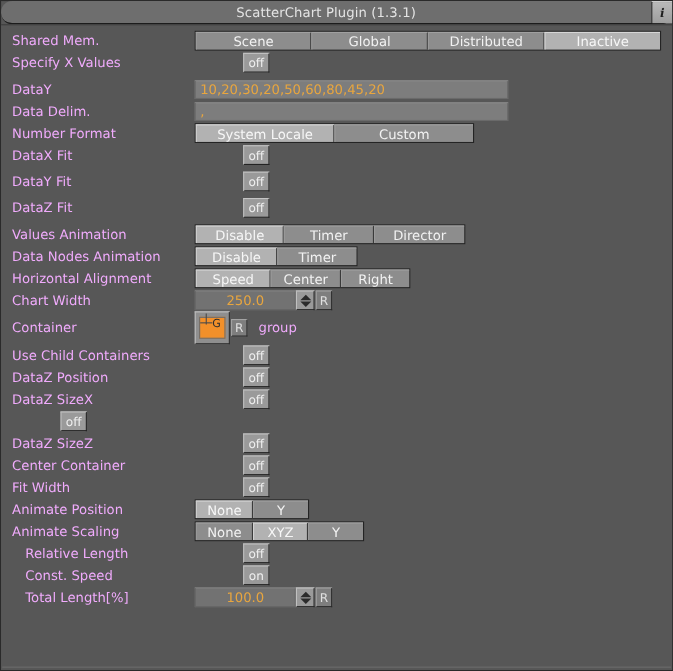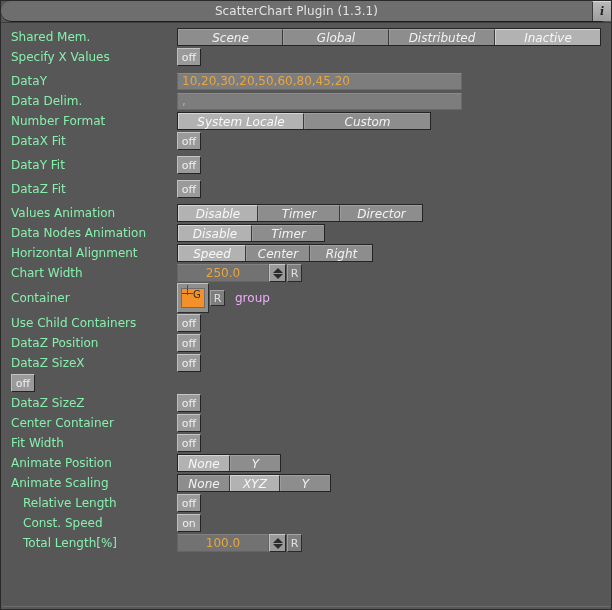--- a/index.html
+++ b/index.html
@@ -57,21 +57,21 @@
     display:flex;
     align-items:center;
     height:20px;
     padding-left:10px;
     box-sizing:border-box;
   }
   .row.tall{height:30px;}
   .row.gap{margin-top:4px;}
   .label{
     width:166px;min-width:166px;
-    color:#86efac;
+    color:#f0abfc;
     font-size:12px;
     line-height:14px;
     white-space:nowrap;
   }
   .label.indent{padding-left:12px;width:154px;min-width:154px;}
   .ctl{display:flex;align-items:center;}
 
   
   .seg{
     display:flex;
@@ -85,21 +85,20 @@
     box-sizing:border-box;
     background:#8d8d8d;
     color:#f2f2f2;
     font-size:12px;
     border-right:1px solid #3a3a3a;
     border-top:1px solid #a0a0a0;
     border-left:1px solid #9a9a9a;
     cursor:pointer;
     white-space:nowrap;
     padding:0 4px;
-    font-style:italic;
   }
   .seg .btn:last-child{border-right:none;}
   .seg .btn.on{
     background:#b2b2b2;
     color:#f7f7f7;
     border-top:1px solid #d6d6d6;
     border-left:1px solid #d0d0d0;
   }
 
   
@@ -107,20 +106,21 @@
     width:24px;height:18px;
     box-sizing:border-box;
     background:#9a9a9a;
     border:1px solid #232323;
     border-top-color:#c4c4c4;
     border-left-color:#bdbdbd;
     color:#efefef;
     font-size:11px;
     display:flex;align-items:center;justify-content:center;
     cursor:pointer;
+    margin-left:44px;
   }
 
   
   .textfield{
     height:17px;
     box-sizing:border-box;
     background:#7d7d7d;
     border:1px solid #6a6a6a;
     border-top-color:#8a8a8a;
     color:#e9a63e;

